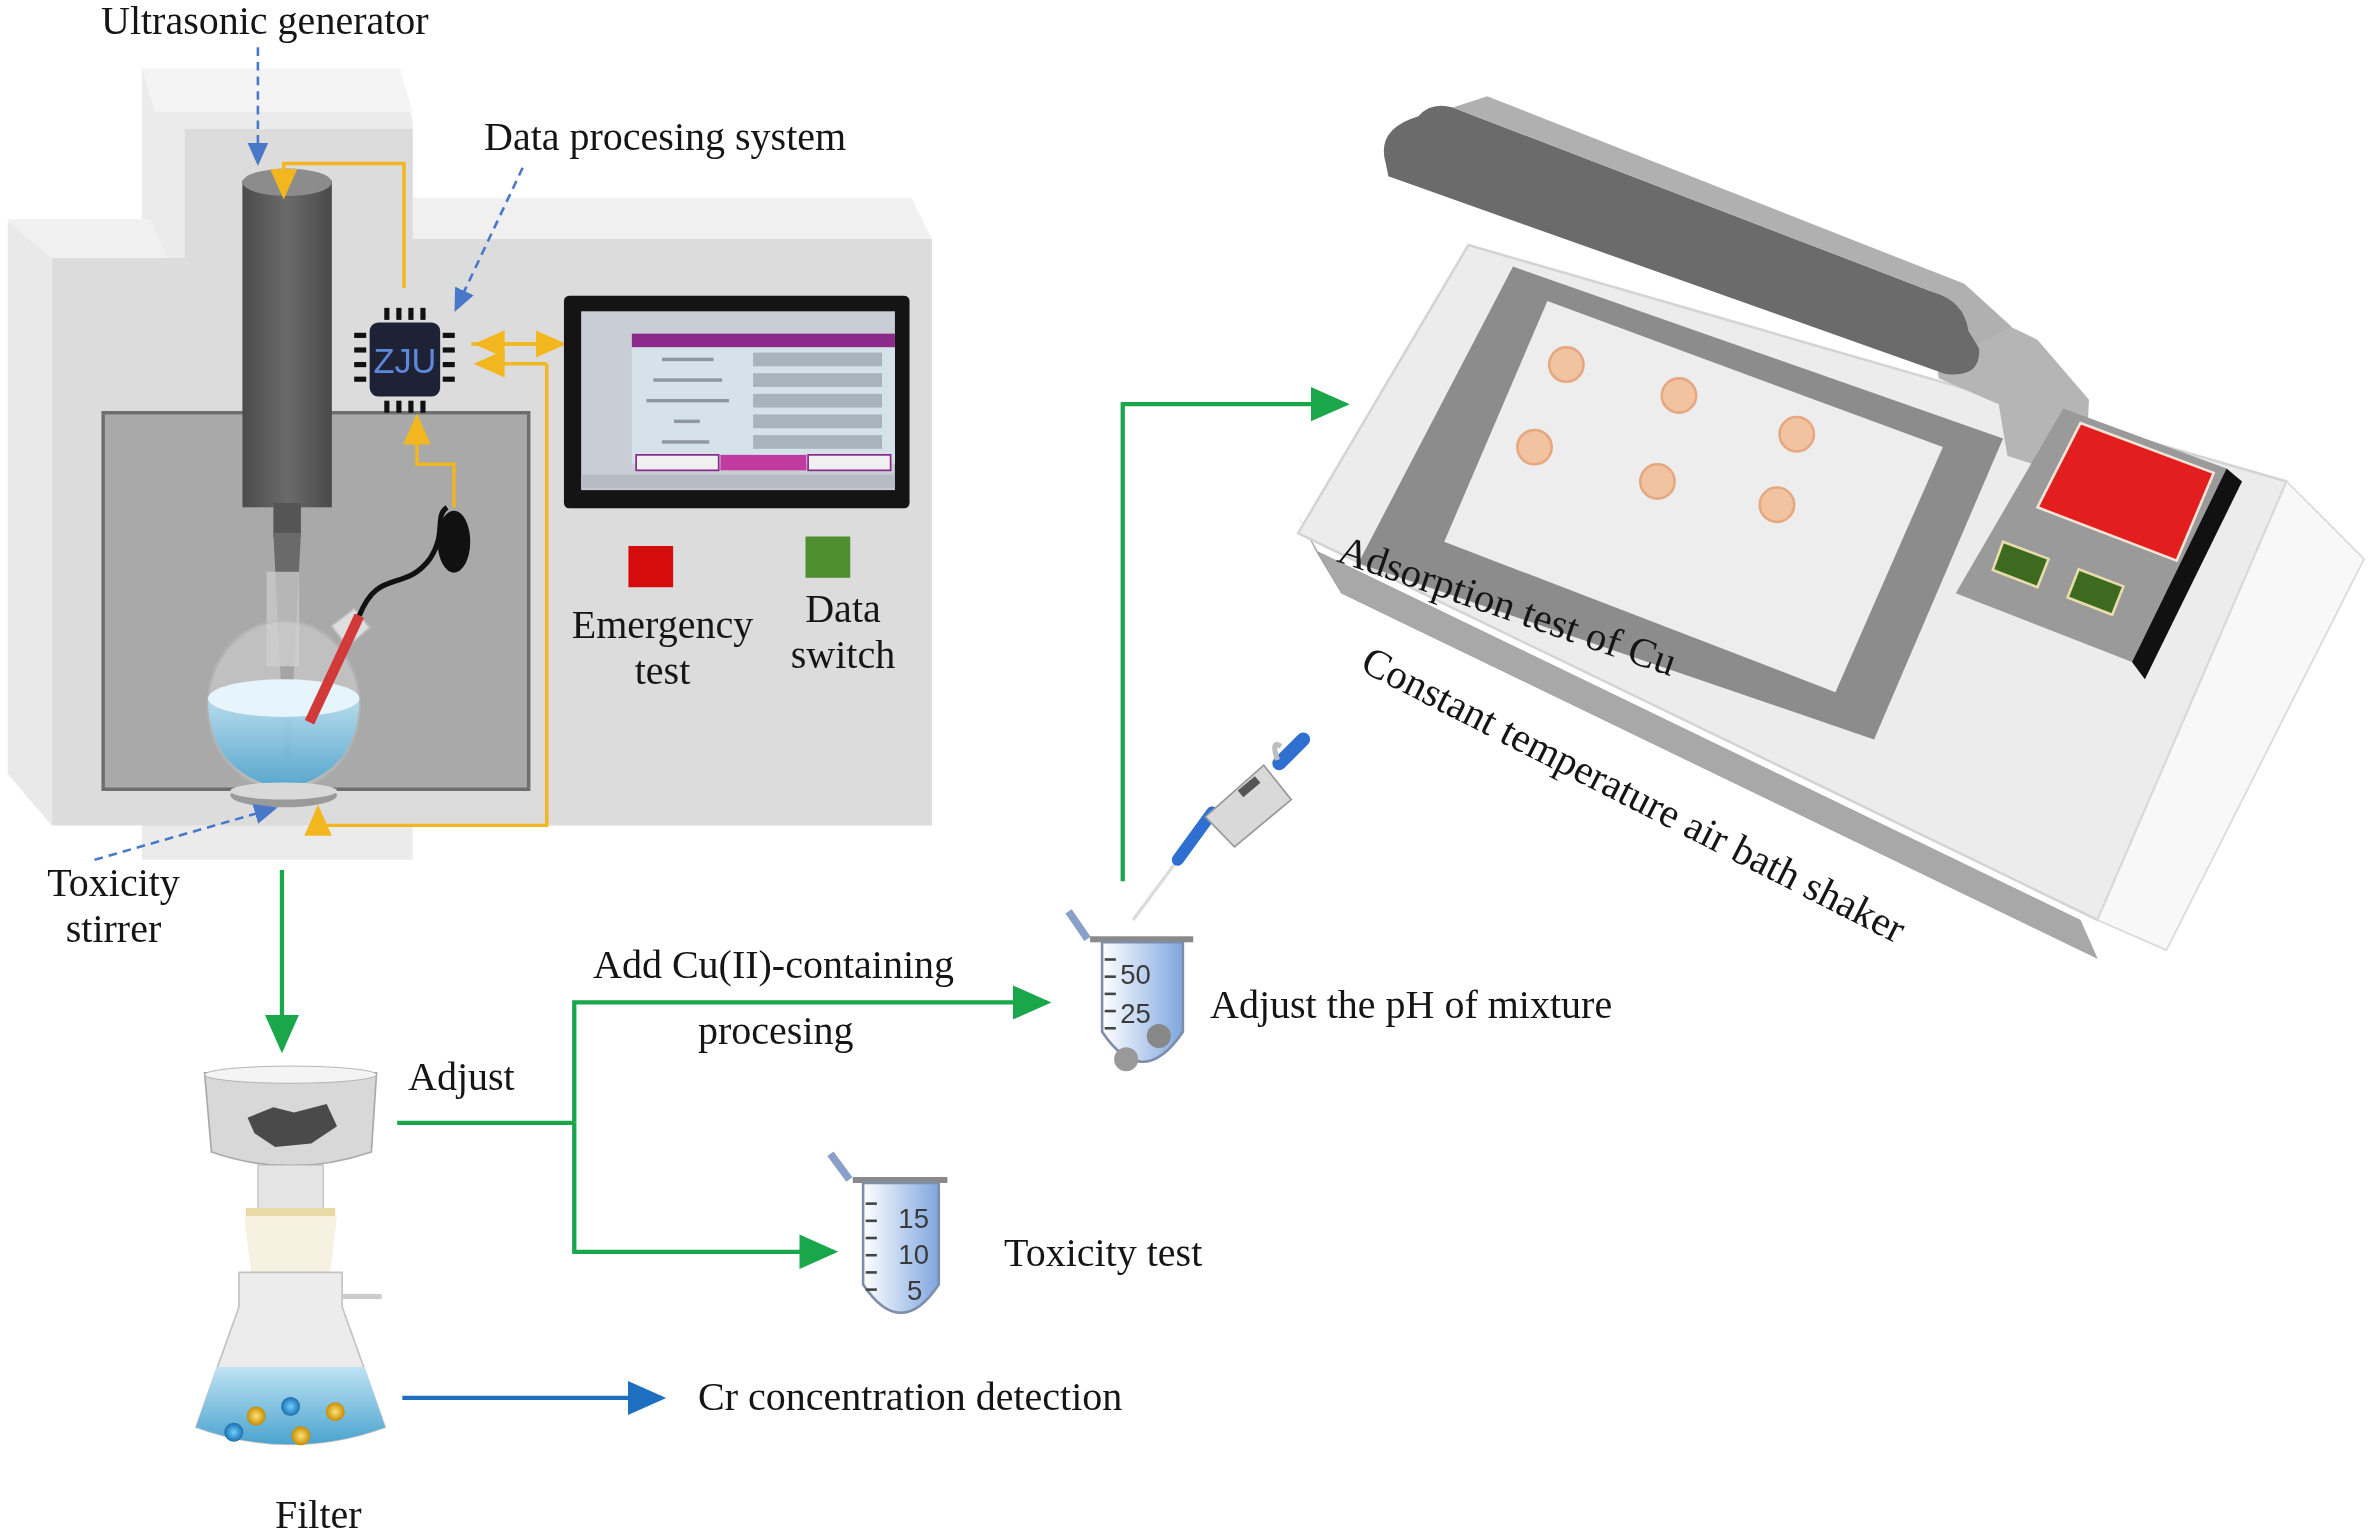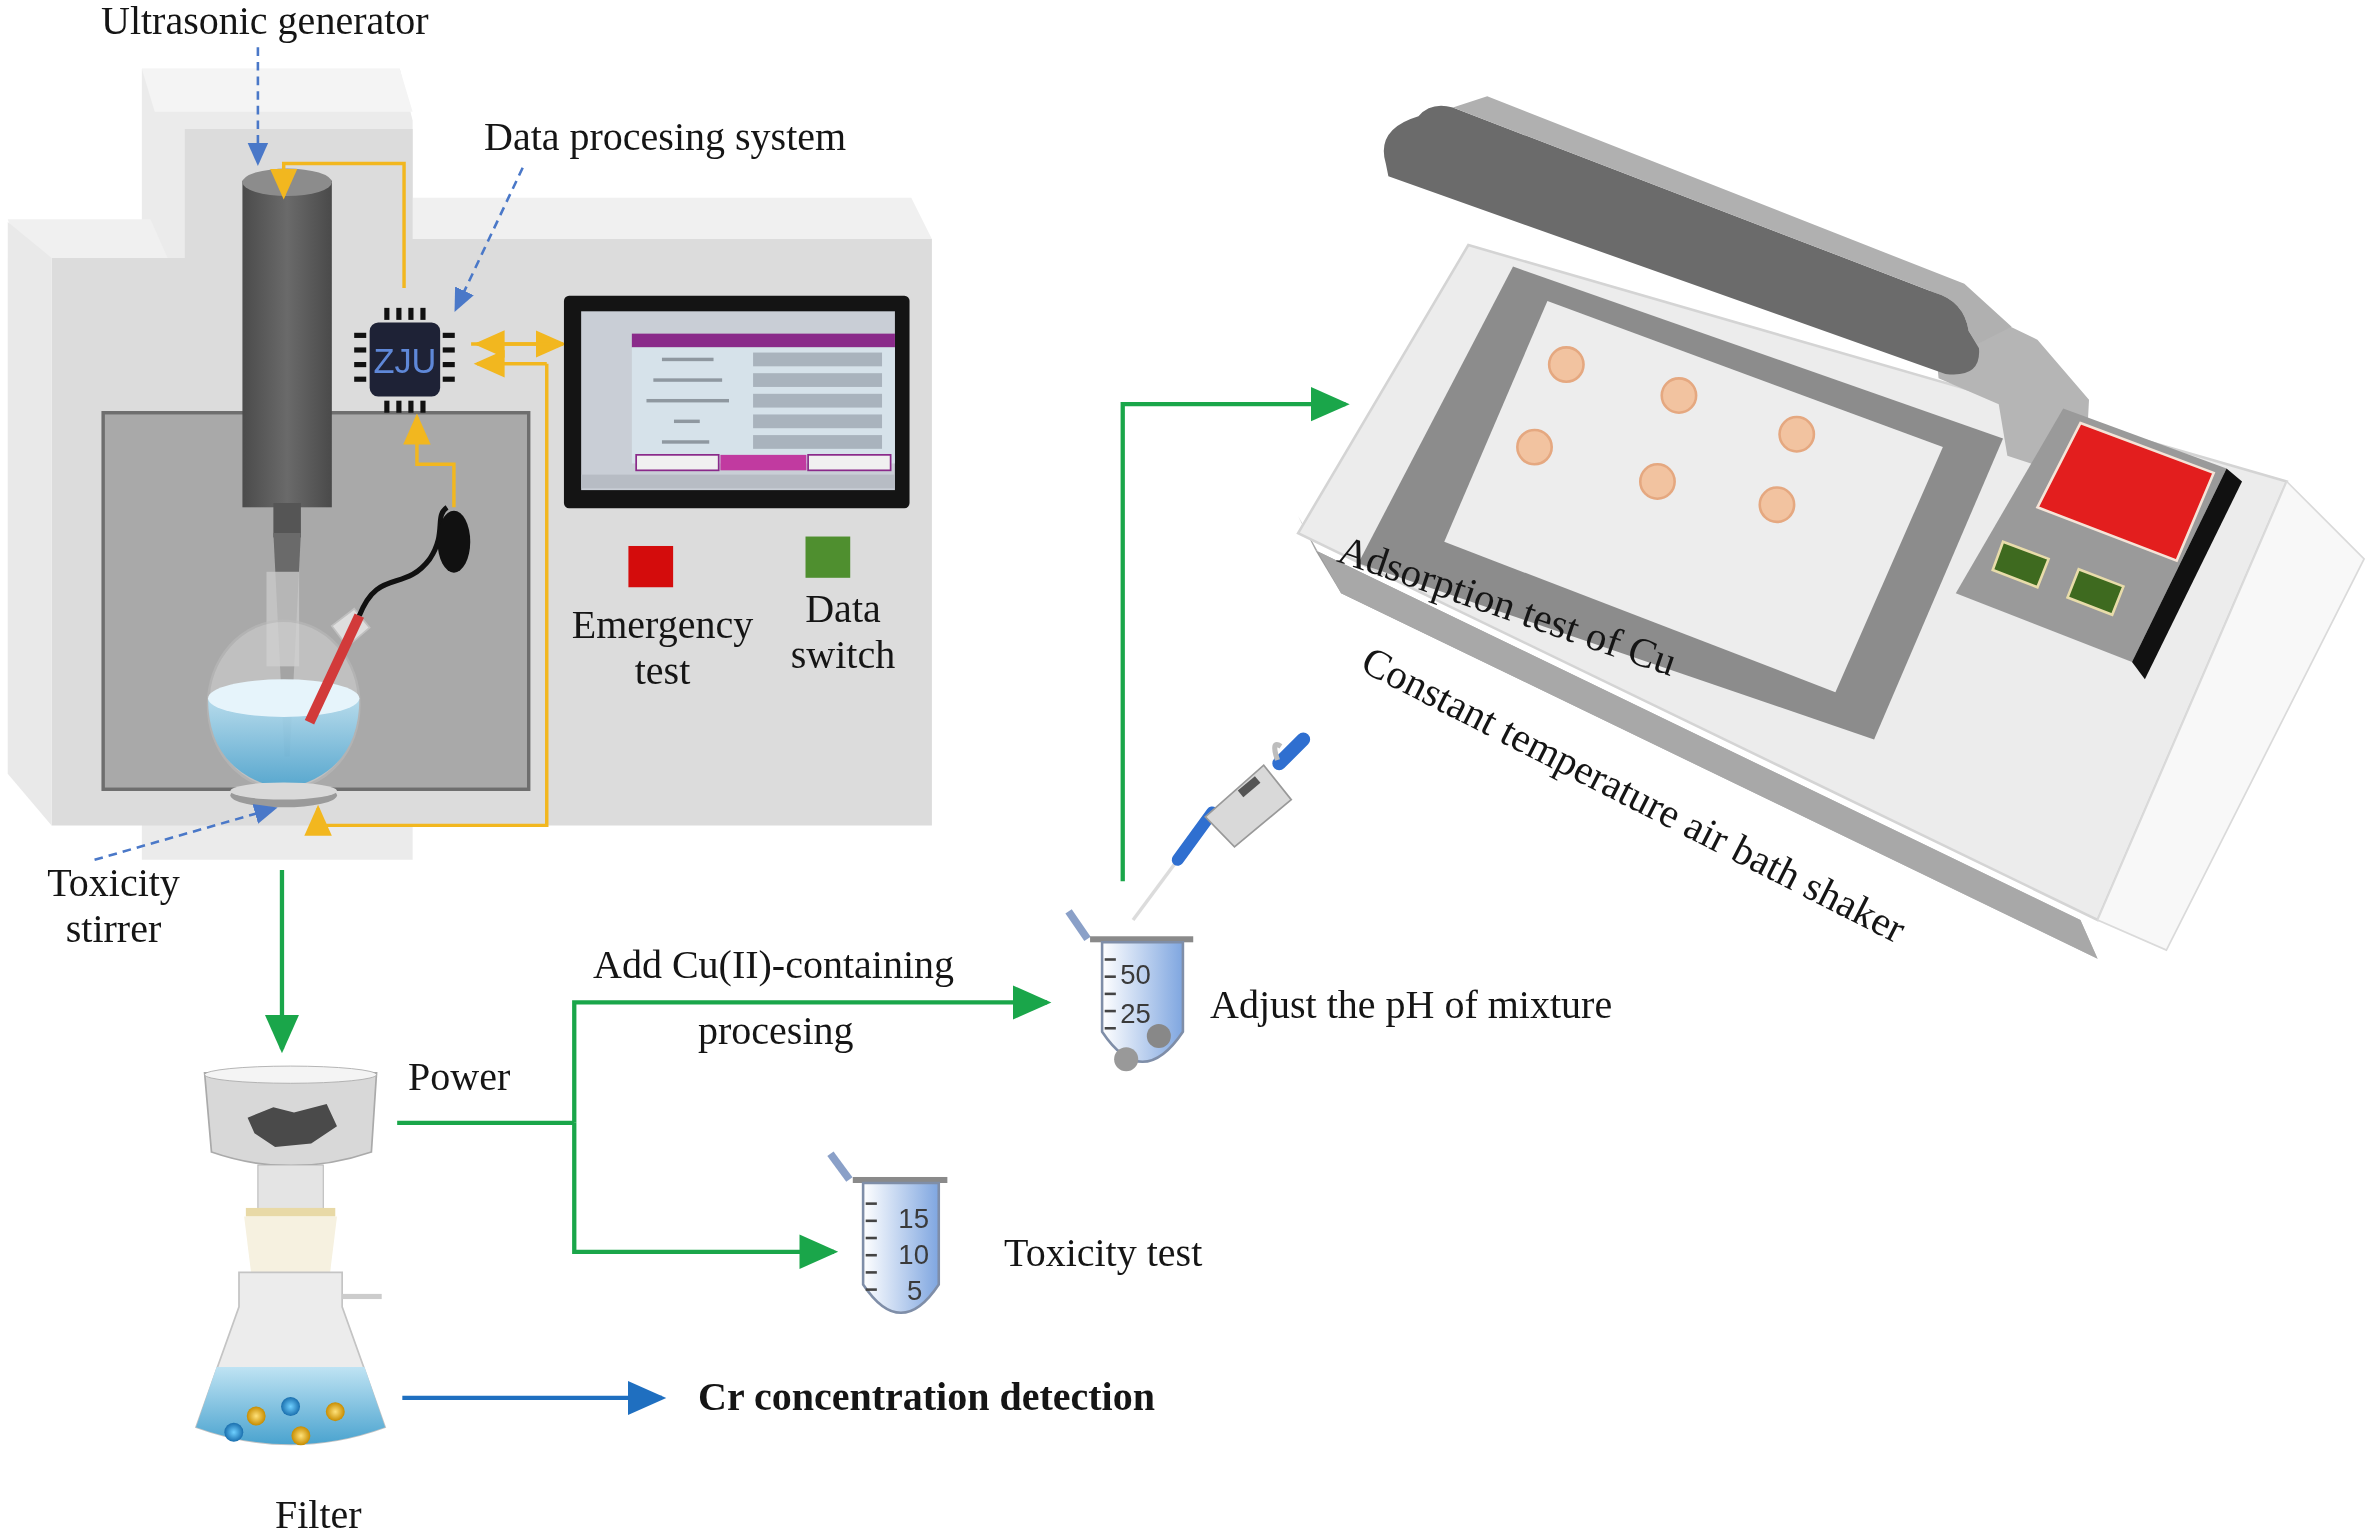--- a/index.html
+++ b/index.html
@@ -269,22 +269,22 @@
   <div>Data</div>
   <div>switch</div>
 </div>
 
 <div class="lbl c" style="left:17px; top:860px; width:193px;">
   <div>Toxicity</div>
   <div>stirrer</div>
 </div>
 
 <div class="lbl" style="left:230px; top:1492px;margin-left:45px;">Filter</div>
-<div class="lbl" style="left:408px; top:1054px;">Power</div>
+<div class="lbl" style="left:408px; top:1054px;">Adjust</div>
 <div class="lbl" style="left:593px; top:942px;">Add Cu(II)-containing</div>
 <div class="lbl" style="left:698px; top:1008px;">procesing</div>
 <div class="lbl" style="left:1202px; top:982px;margin-left:8px;">Adjust the pH of mixture</div>
 <div class="lbl" style="left:985px; top:1230px;margin-left:19px;">Toxicity test</div>
-<div class="lbl" style="left:698px; top:1374px;font-weight:bold;">Cr concentration detection</div>
+<div class="lbl" style="left:698px; top:1374px;">Cr concentration detection</div>
 
 <div class="rot" style="left:1348px; top:525px; transform:rotate(19deg);">Adsorption test of Cu</div>
 <div class="rot" style="left:1376px; top:636px; transform:rotate(27deg);">Constant temperature air bath shaker</div>
 
 
 </body></html>

